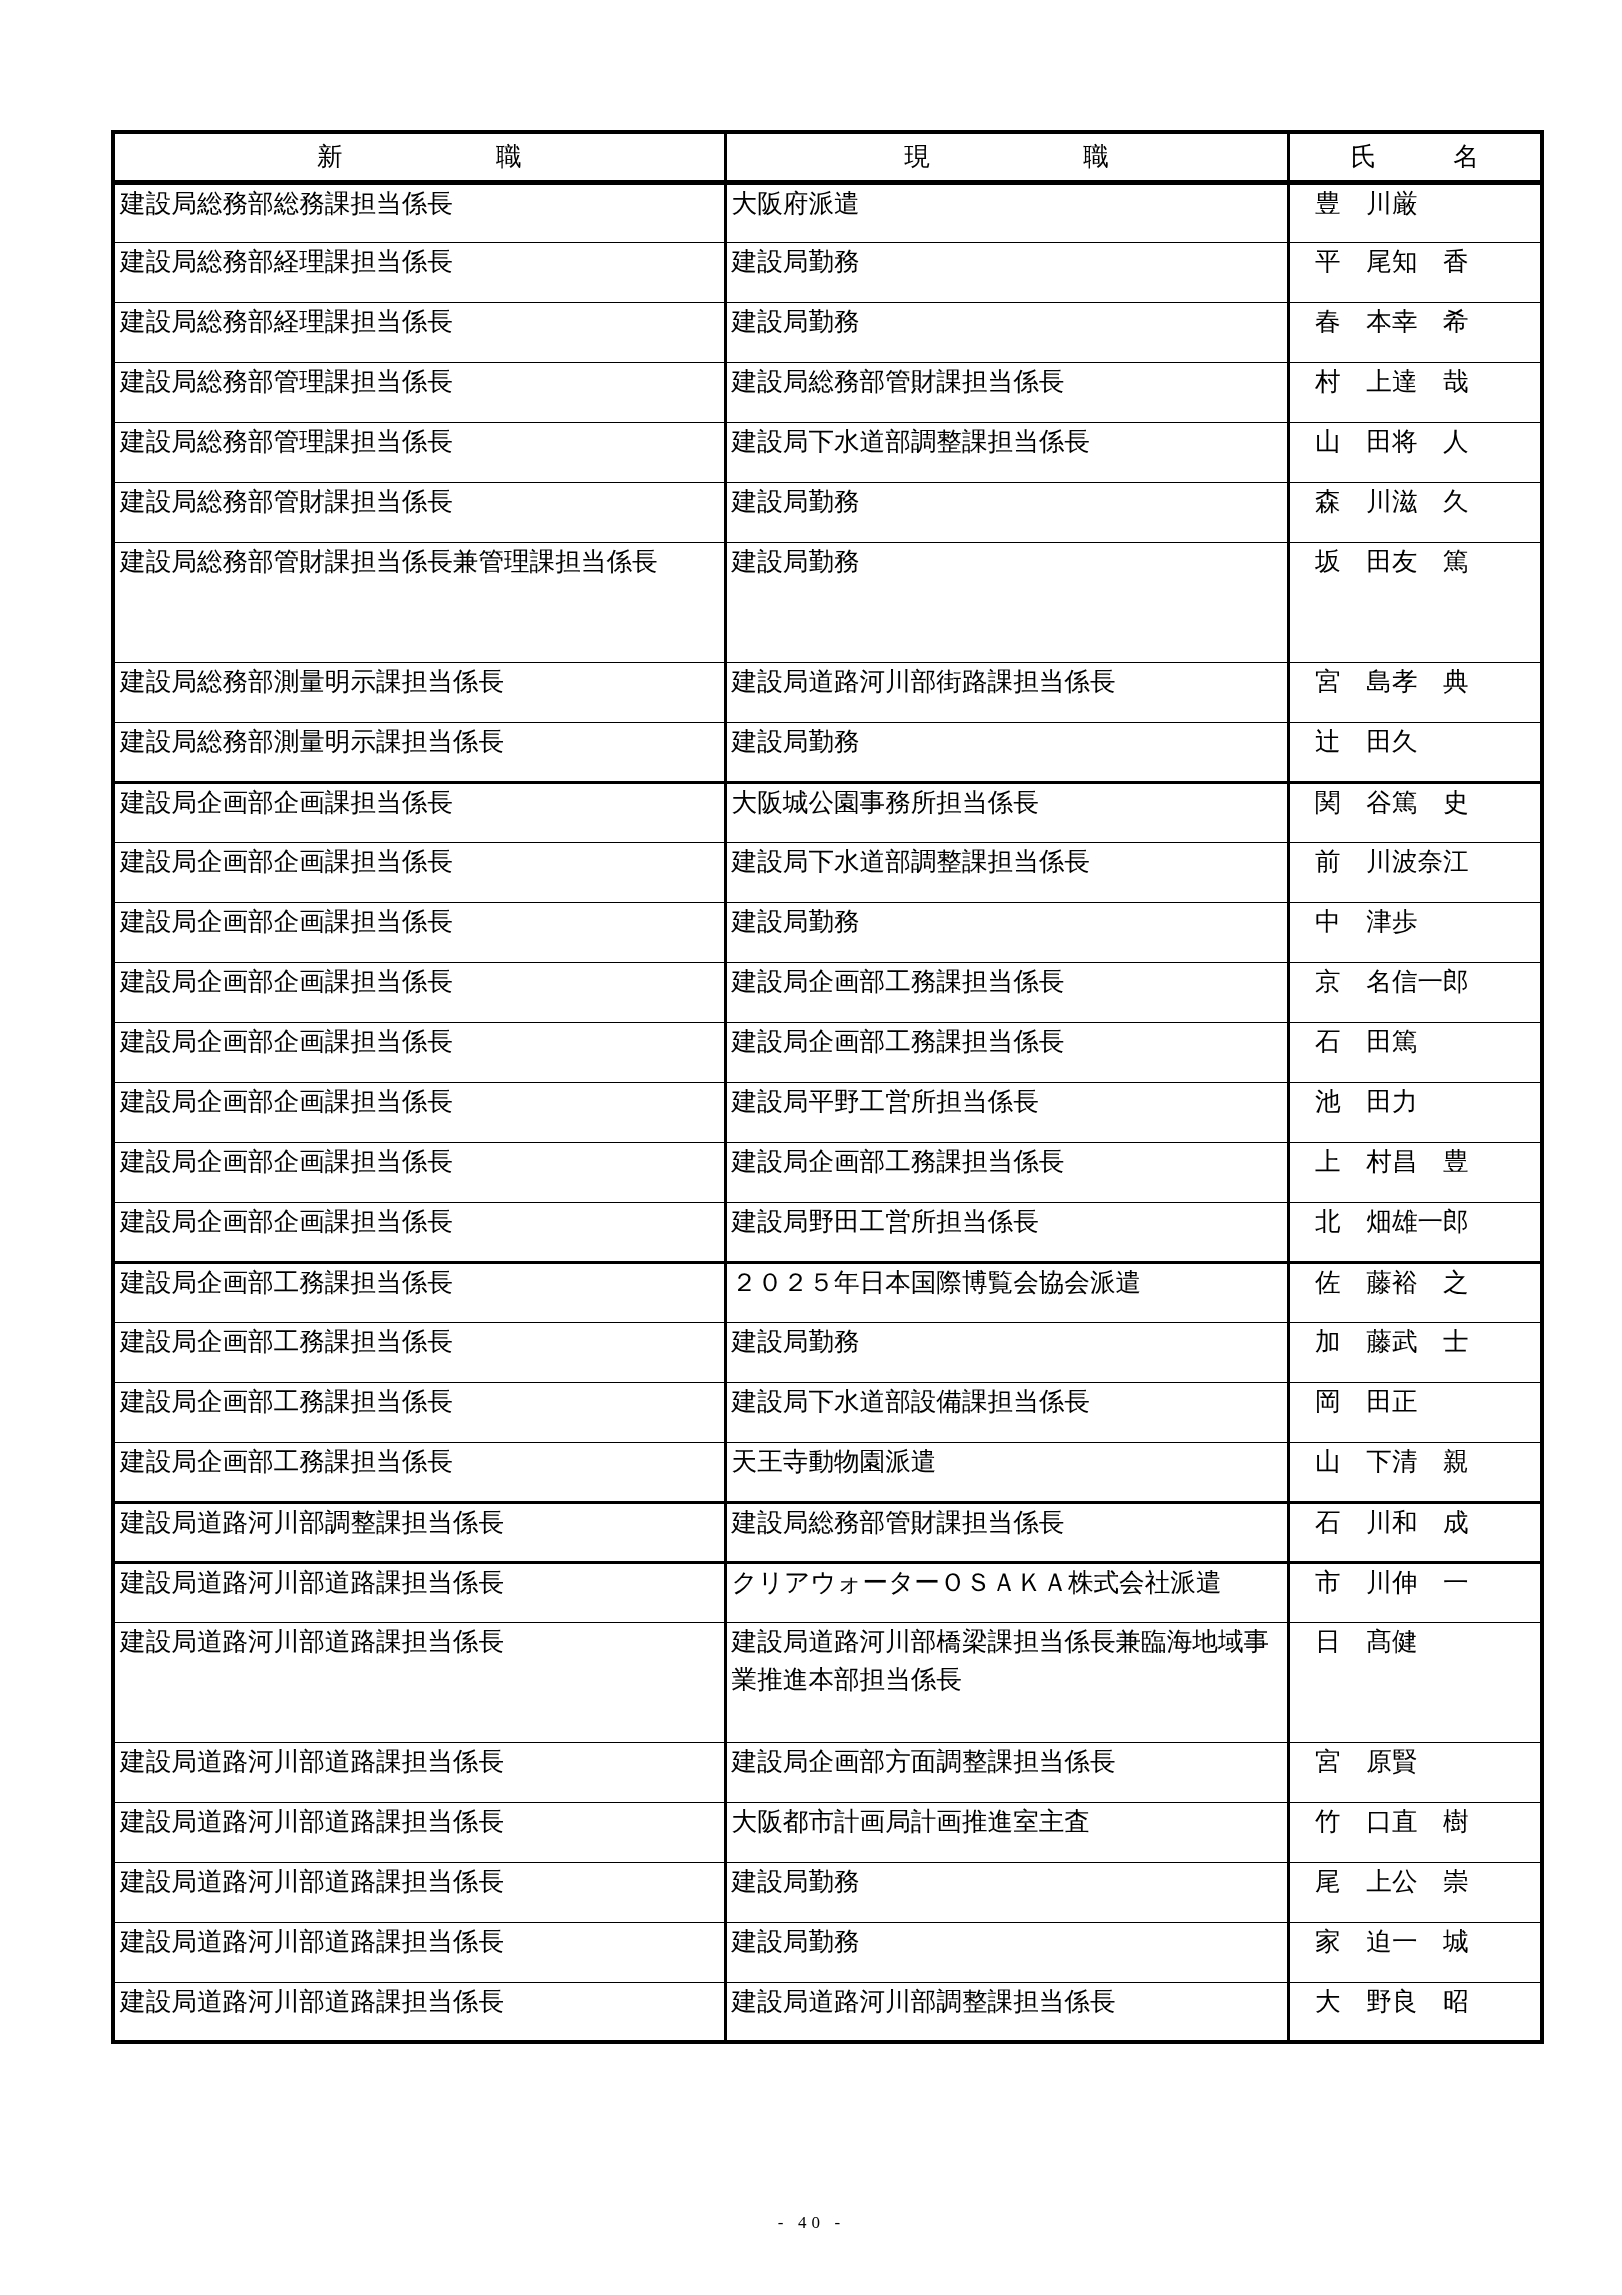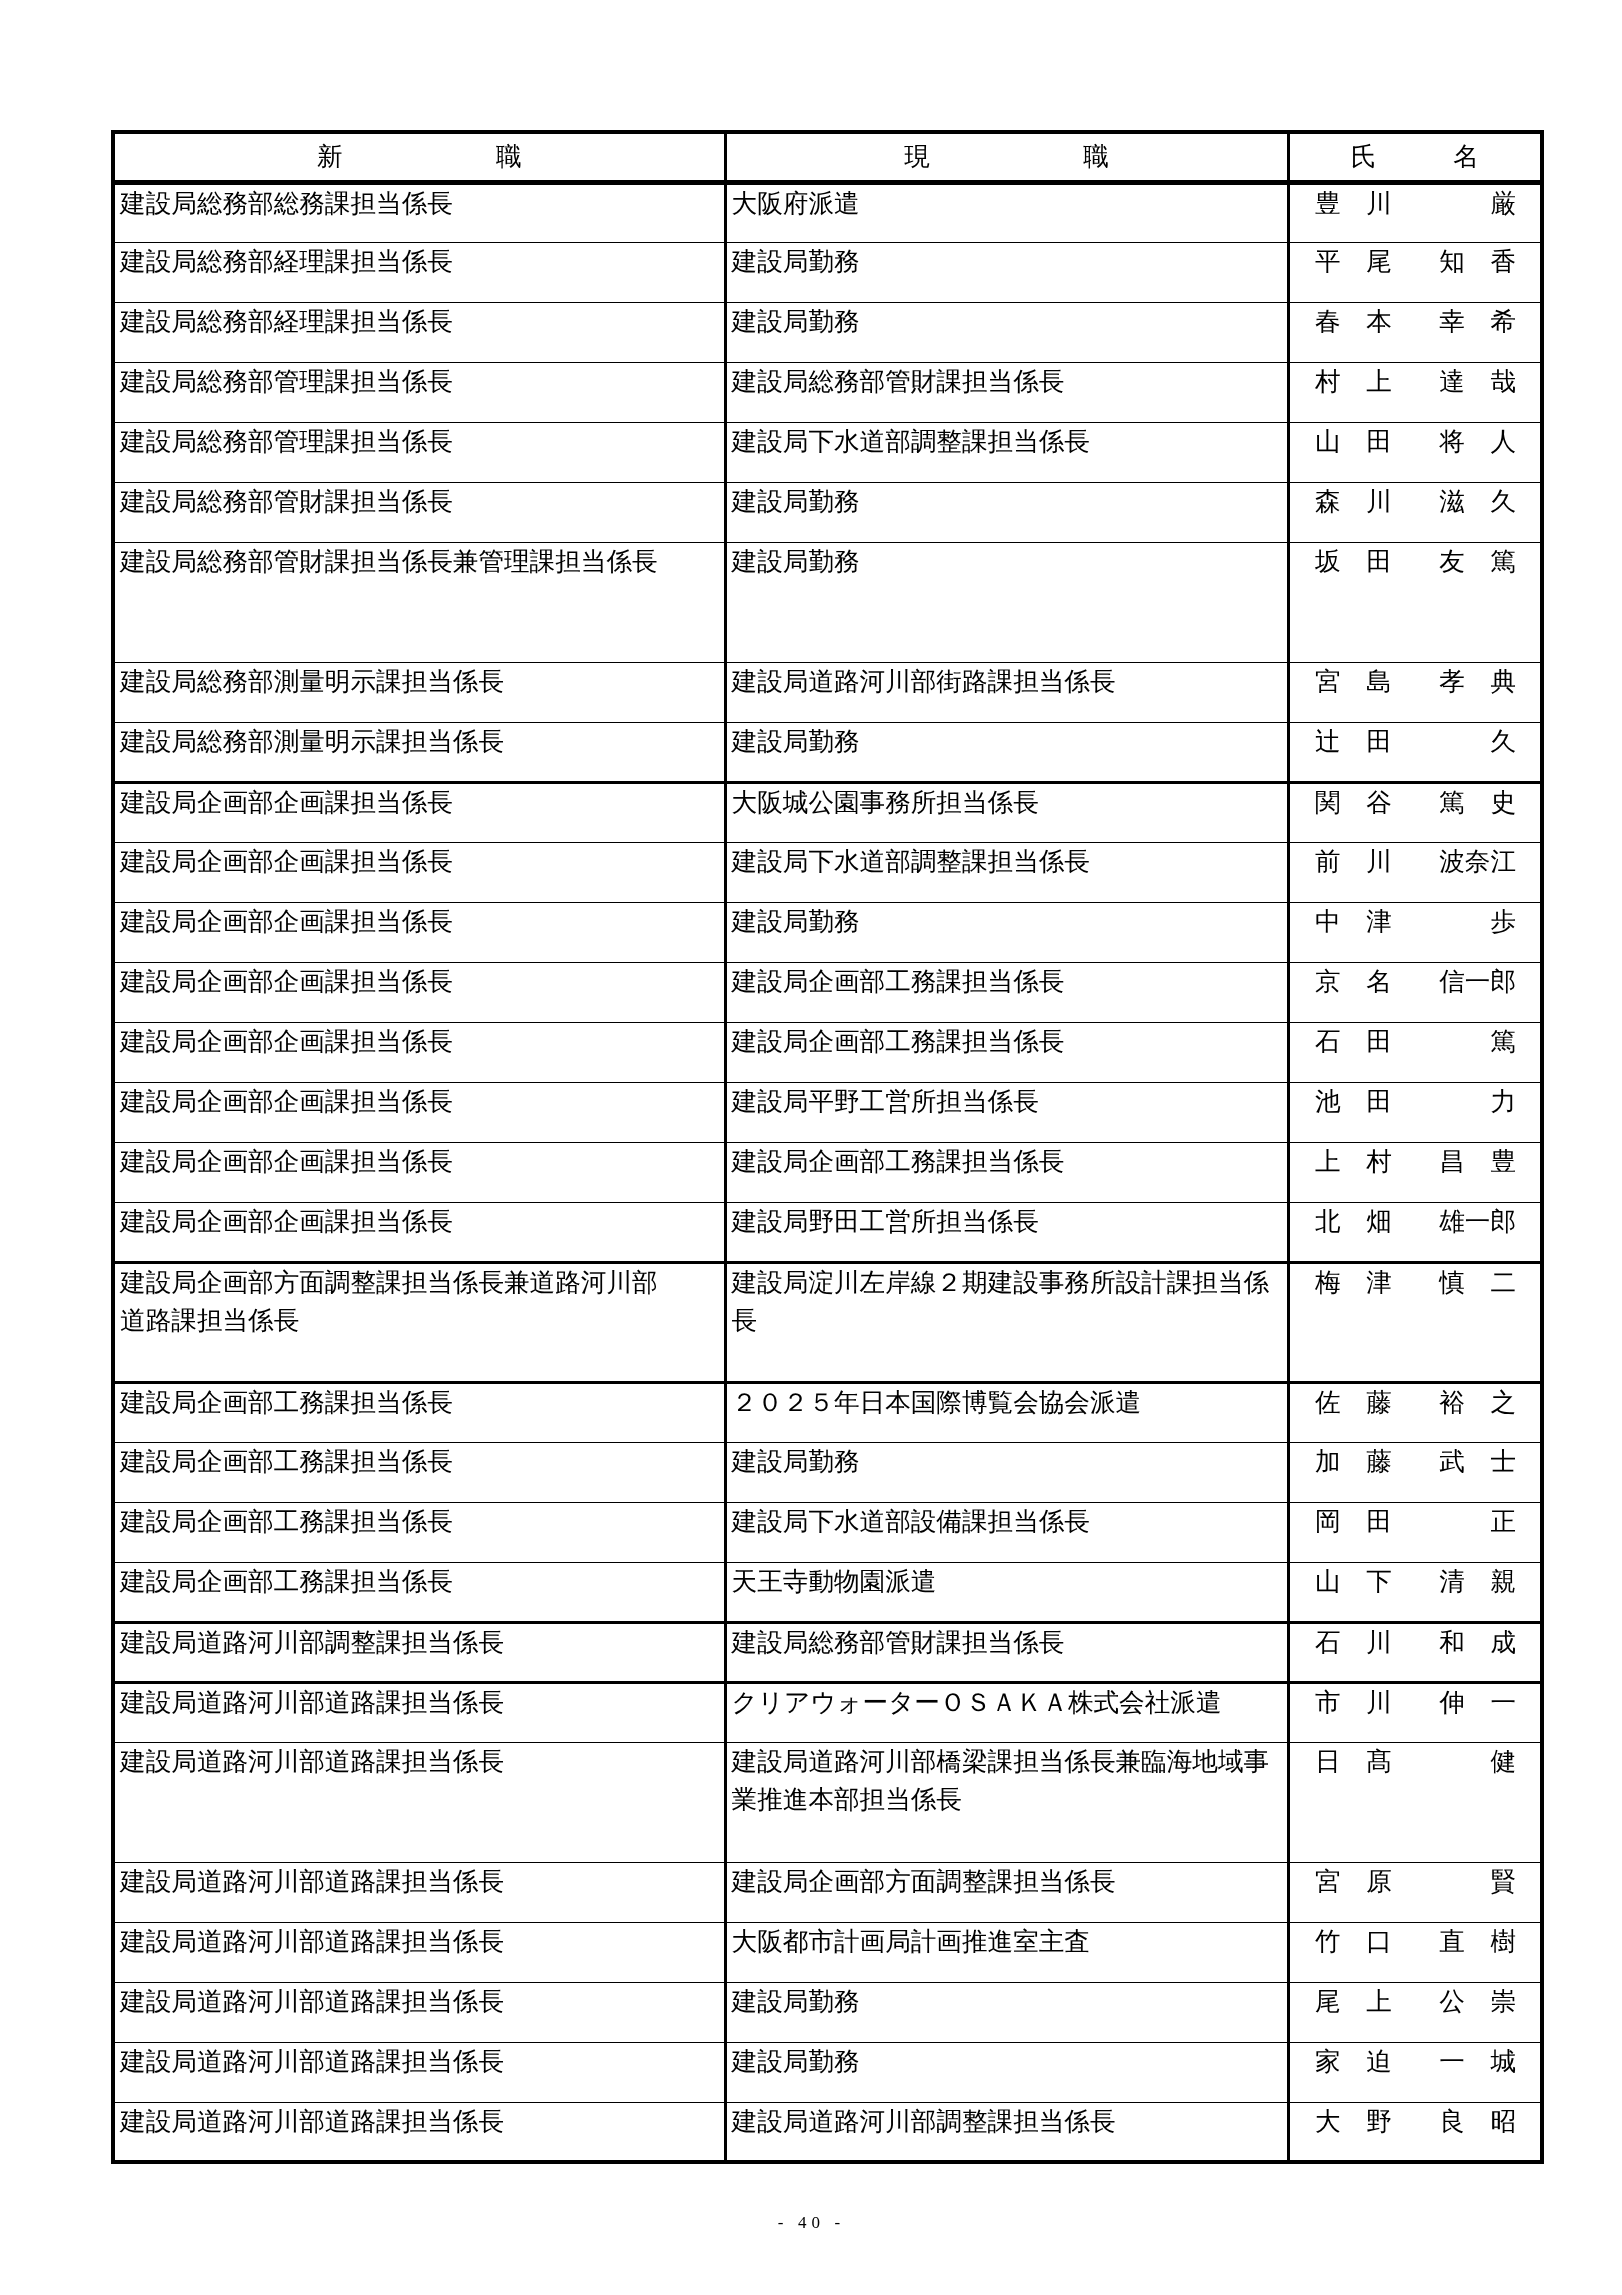--- a/index.html
+++ b/index.html
@@ -60,21 +60,21 @@
     vertical-align: top;
     line-height: 38px;
     padding: 0.9px 5.1px 0 5.1px;
     white-space: pre-wrap;
   }
   table.personnel tbody td.name-cell {
     padding: 0.9px 24px 0 25.6px;
   }
   .name-wrap {
     display: flex;
-    justify-content: space-between;
+    justify-content: flex-start;
     line-height: 38px;
   }
   .footer-page-number {
     position: absolute;
     left: 0;
     top: 2213px;
     width: 100%;
     text-align: center;
     font-size: 17px;
     letter-spacing: 5.1px;
@@ -177,27 +177,20 @@
         <tr>
           <td>建設局企画部企画課担当係長</td>
           <td>建設局企画部工務課担当係長</td>
           <td class="name-cell"><div class="name-wrap"><span>上　村</span><span>昌　豊</span></div></td>
         </tr>
         <tr>
           <td>建設局企画部企画課担当係長</td>
           <td>建設局野田工営所担当係長</td>
           <td class="name-cell"><div class="name-wrap"><span>北　畑</span><span>雄一郎</span></div></td>
         </tr>
-        <tr class="tall group-start">
-          <td>建設局企画部方面調整課担当係長兼道路河川部
-道路課担当係長</td>
-          <td>建設局淀川左岸線２期建設事務所設計課担当係
-長</td>
-          <td class="name-cell"><div class="name-wrap"><span>梅　津</span><span>慎　二</span></div></td>
-        </tr>
         <tr class="group-start">
           <td>建設局企画部工務課担当係長</td>
           <td>２０２５年日本国際博覧会協会派遣</td>
           <td class="name-cell"><div class="name-wrap"><span>佐　藤</span><span>裕　之</span></div></td>
         </tr>
         <tr>
           <td>建設局企画部工務課担当係長</td>
           <td>建設局勤務</td>
           <td class="name-cell"><div class="name-wrap"><span>加　藤</span><span>武　士</span></div></td>
         </tr>

